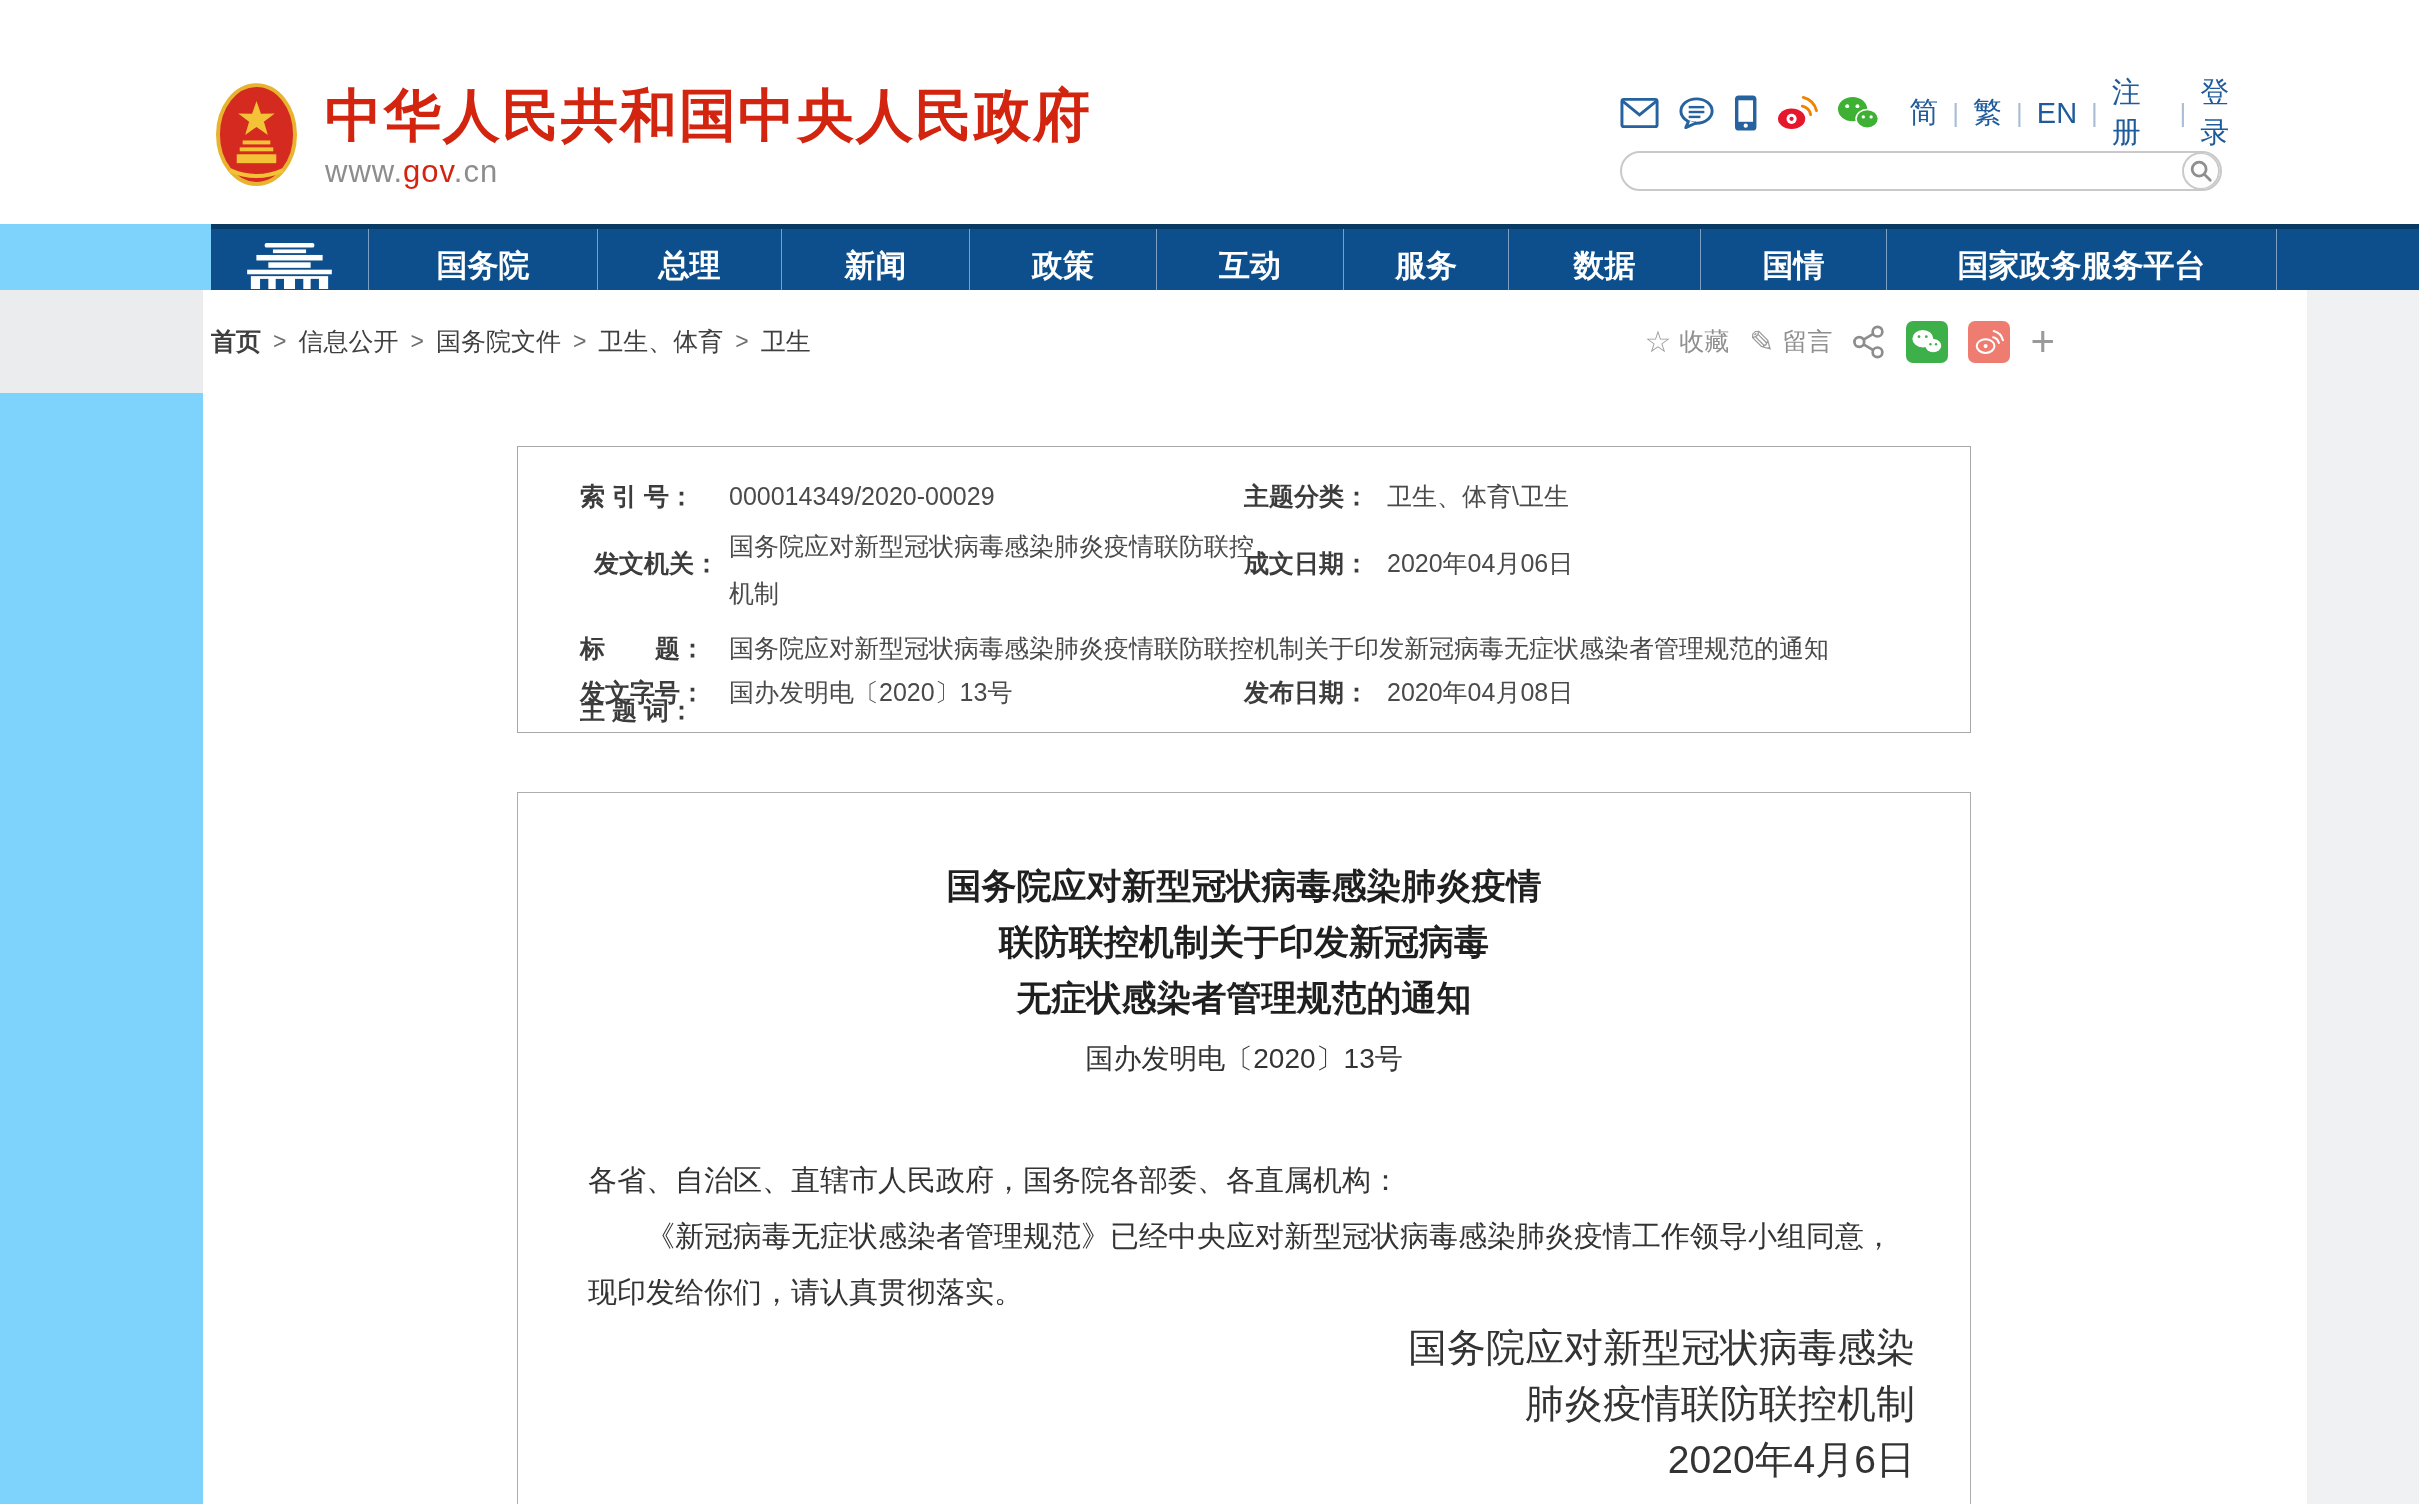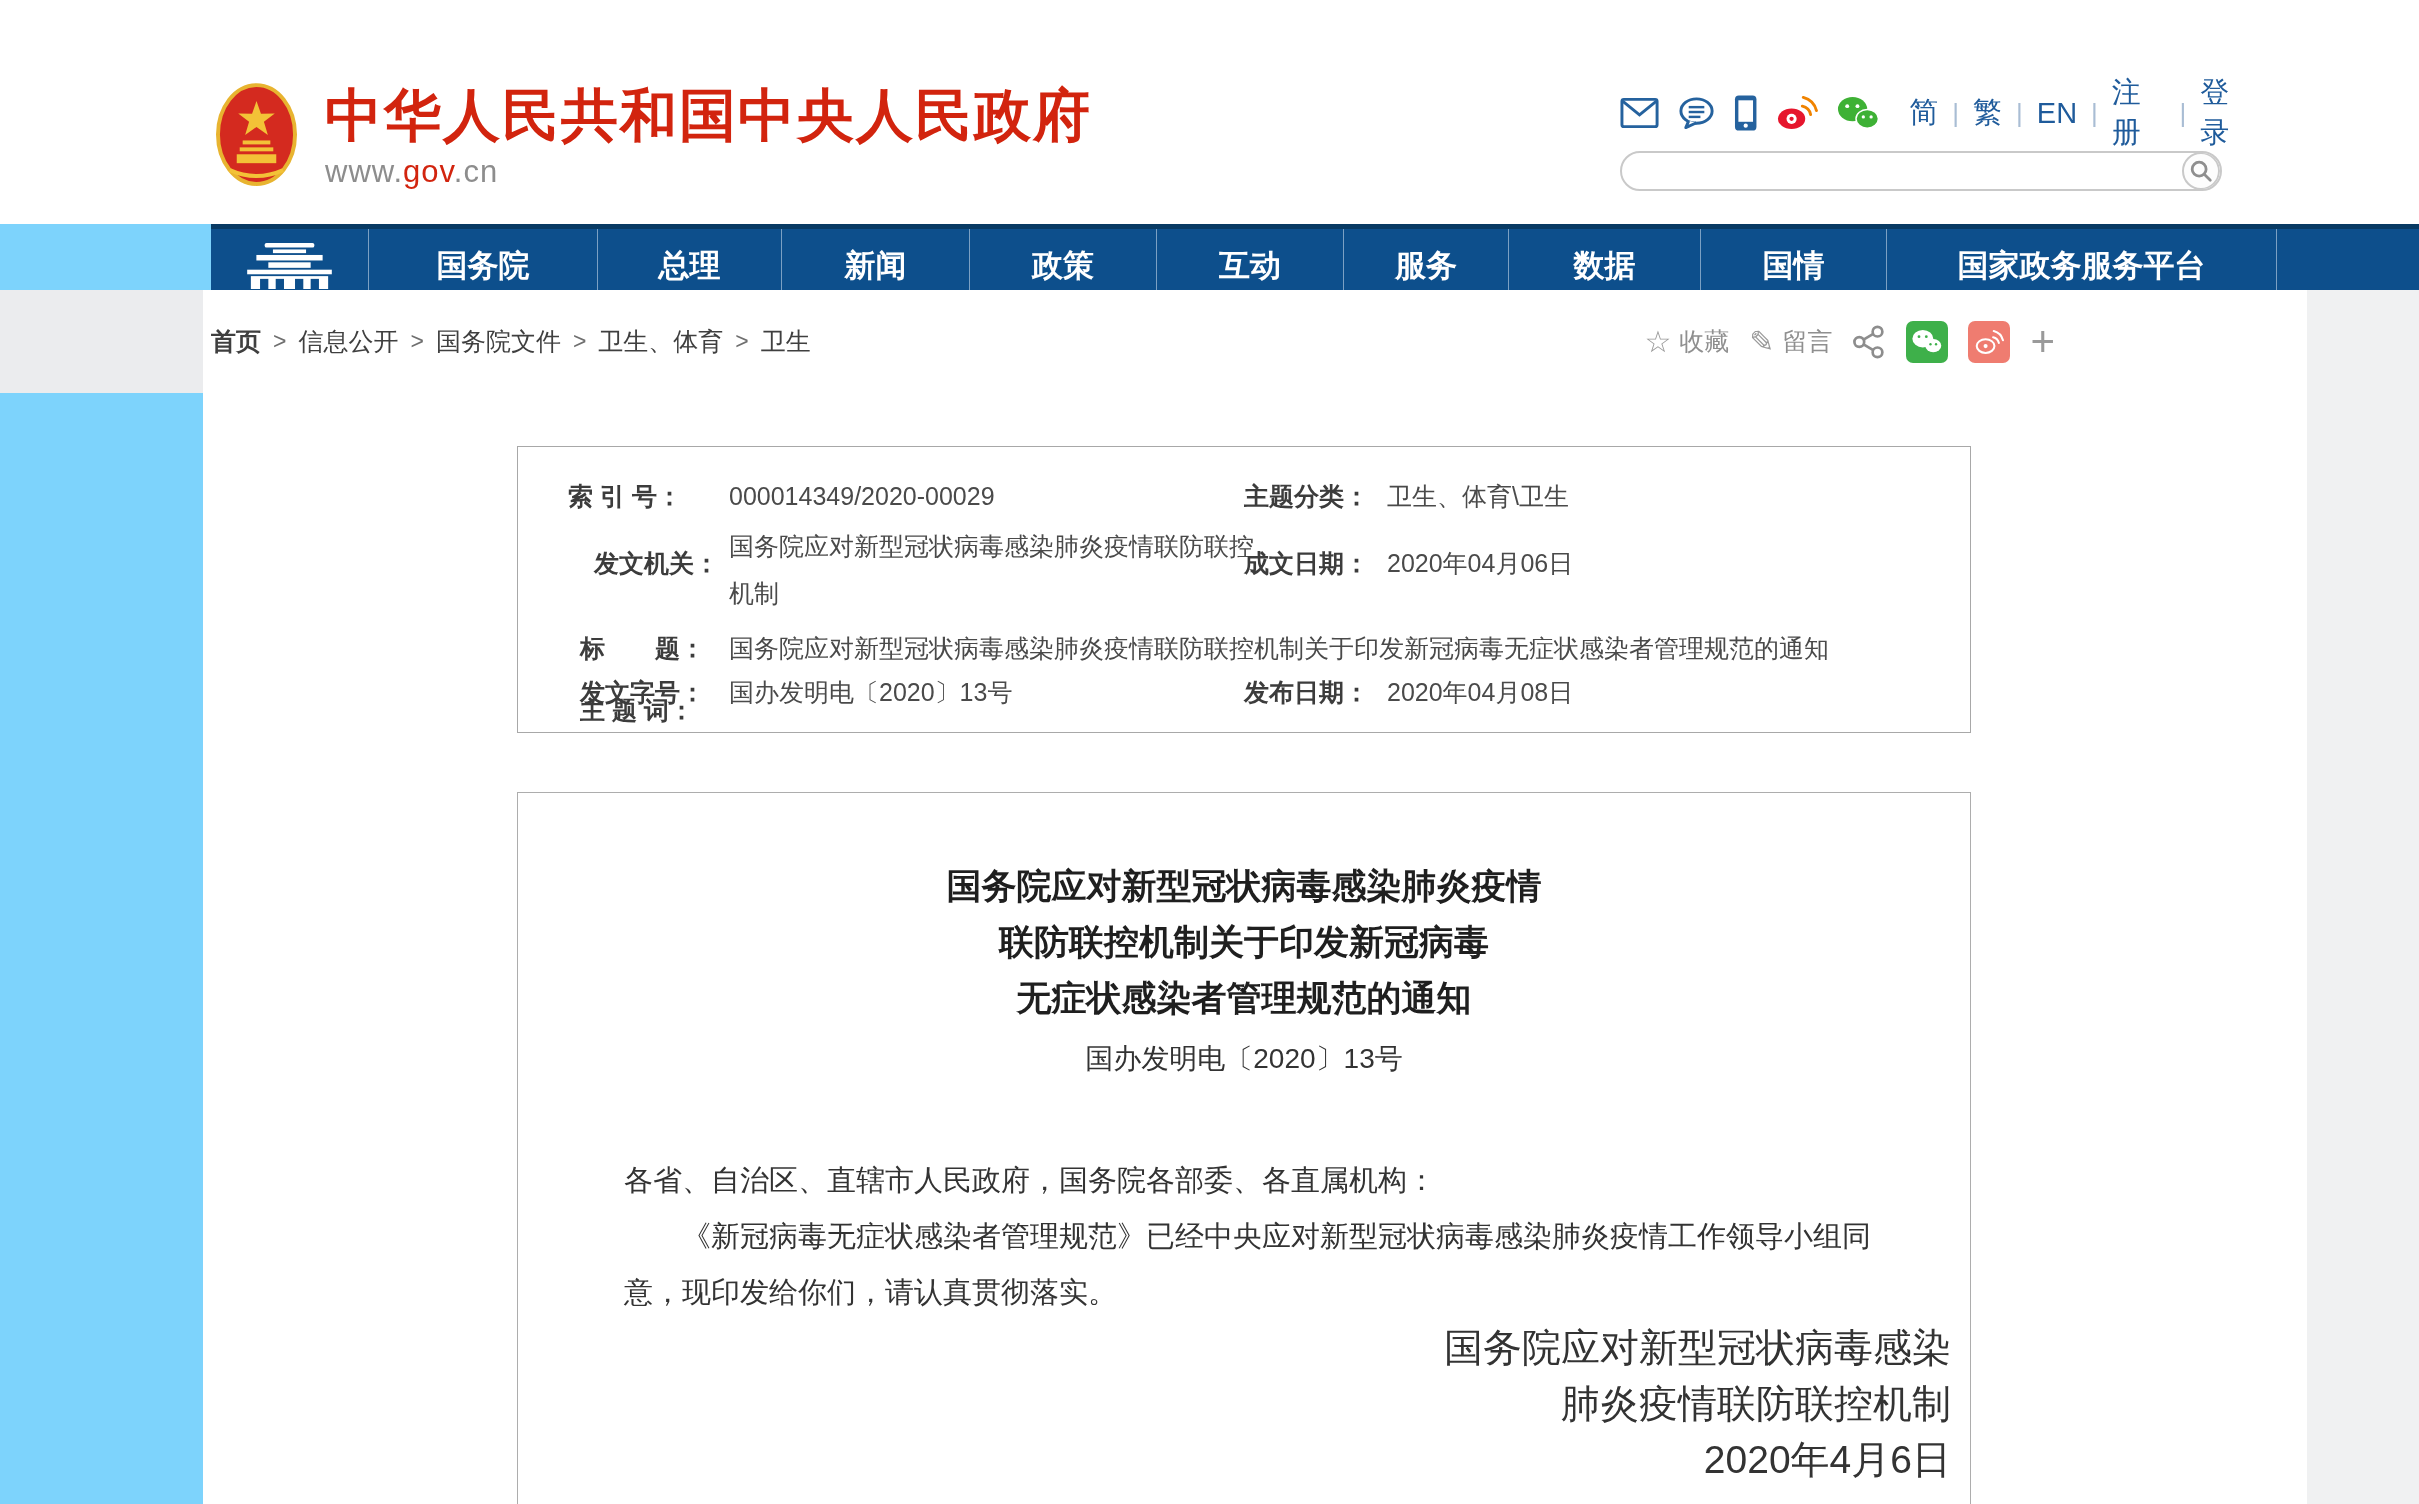--- a/index.html
+++ b/index.html
@@ -60,21 +60,21 @@
   .meta-box { position:absolute; left:314px; top:156px; width:1454px; height:287px;
     border:1px solid #a8a8a8; background:#fff; font-size:25px; }
   .meta-box .lbl { position:absolute; font-weight:700; color:#3c3c3c; white-space:pre; }
   .meta-box .val { position:absolute; color:#4a4a4a; line-height:47px; }
 
   
   .doc-box { position:absolute; left:314px; top:502px; width:1454px; height:1069px;
     border:1px solid #adadad; background:#fff; }
   .doc-title { margin-top:65px; text-align:center; font-size:35px; font-weight:800; color:#1f1f1f; line-height:56px; }
   .doc-number { margin-top:14px; text-align:center; font-size:28px; color:#333; }
-  .doc-body { margin:74px 70px 0 106px; font-size:29px; color:#333; line-height:56px; }
+  .doc-body { margin:74px 70px 0 70px; font-size:29px; color:#333; line-height:56px; }
   .doc-body .indent { text-indent:2em; }
   .signature { width:515px; margin-left:812px; text-align:right; font-size:39px; color:#333; line-height:56px; }
 </style>
 </head>
 <body>
 
 <div class="page" data-interactable="false">
 
   <header class="site-header" data-interactable="false">
     <div class="logo" data-interactable="true">
@@ -243,21 +243,21 @@
             <circle cx="17" cy="25" r="3" fill="#fff"></circle>
             <path d="M28 12 a11 11 0 0 1 8.5 8.5" stroke="#fff" stroke-width="3" fill="none" stroke-linecap="round"></path>
             <path d="M29 3 a19 19 0 0 1 13.5 13.5" stroke="#fff" stroke-width="3" fill="none" stroke-linecap="round"></path>
           </svg>
         </div>
         <span class="plus" data-interactable="true">+</span>
       </div>
     </div>
 
     <section class="meta-box" data-interactable="false">
-      <span class="lbl" style="left:50px; top:33px" data-interactable="false">索 引 号：</span>
+      <span class="lbl" style="left:62px; top:33px" data-interactable="false">索 引 号：</span>
       <span class="val" style="left:211px; top:33px; line-height:32px" data-interactable="false">000014349/2020-00029</span>
       <span class="lbl" style="left:726px; top:33px" data-interactable="false">主题分类：</span>
       <span class="val" style="left:869px; top:33px; line-height:32px" data-interactable="false">卫生、体育\卫生</span>
 
       <span class="lbl" style="left:76px; top:100px" data-interactable="false">发文机关：</span>
       <span class="val" style="left:211px; top:76px; width:533px" data-interactable="false">国务院应对新型冠状病毒感染肺炎疫情联防联控机制</span>
       <span class="lbl" style="left:726px; top:100px" data-interactable="false">成文日期：</span>
       <span class="val" style="left:869px; top:100px; line-height:32px" data-interactable="false">2020年04月06日</span>
 
       <span class="lbl" style="left:62px; top:185px" data-interactable="false">标　　题：</span>

